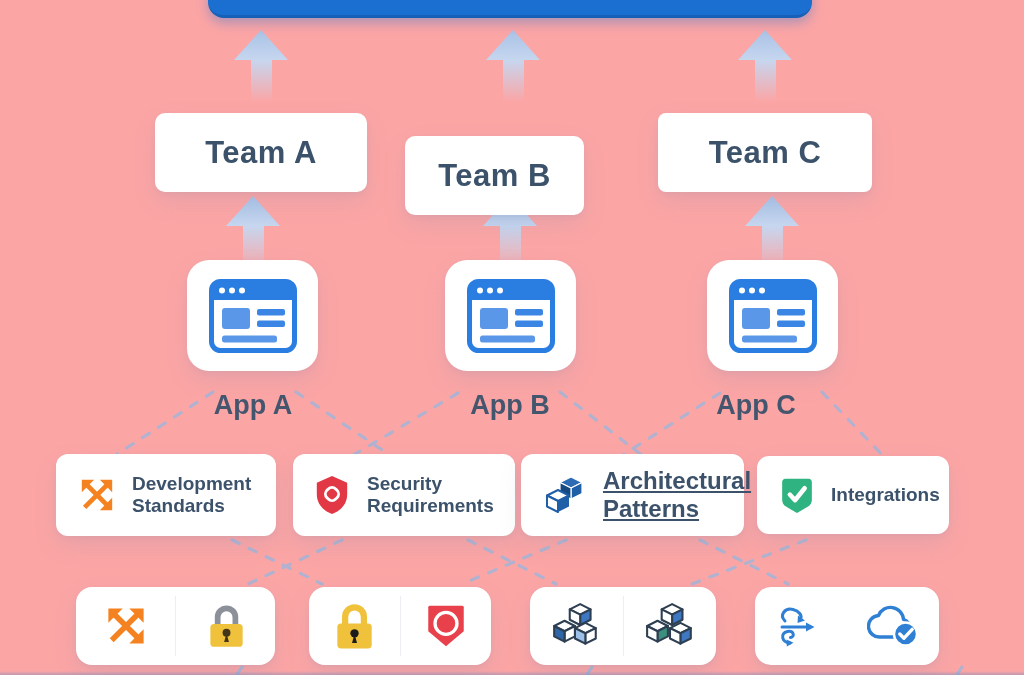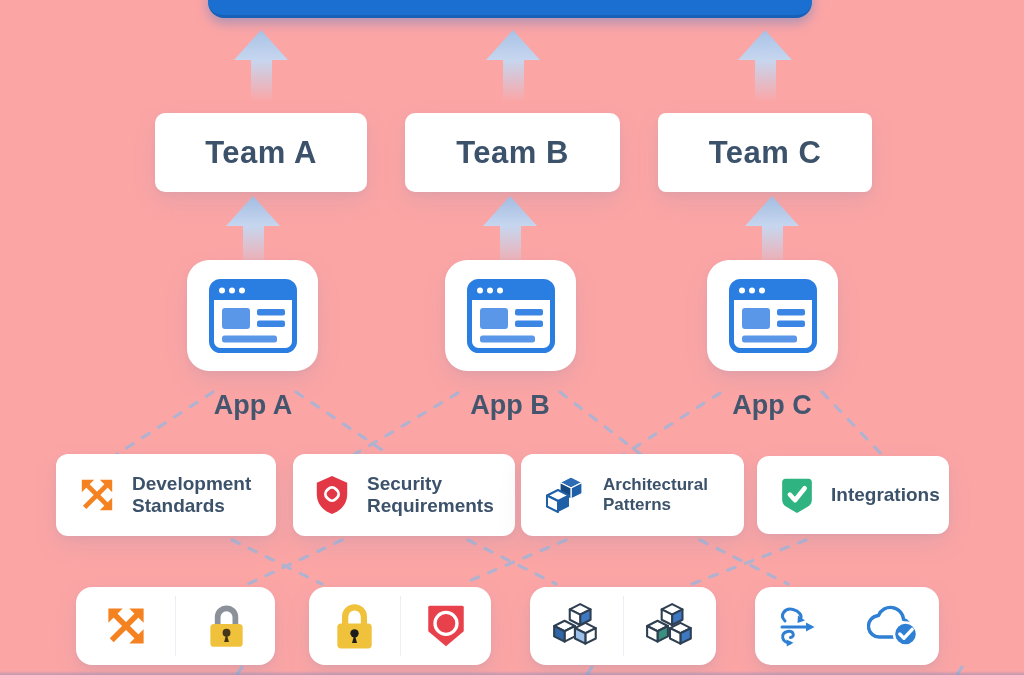--- a/index.html
+++ b/index.html
@@ -185,21 +185,21 @@
       <div class="stem"></div>
     </div>
   <div class="up-arrow row1" style="left:738px;top:30px;">
       <div class="head"></div>
       <div class="stem"></div>
     </div>
 
   <div class="card team-card" style="left:155px;">
     <span>Team A</span>
   </div>
-  <div class="card team-card" style="left:405px;width:215px;">
+  <div class="card team-card" style="left:405px;width:179px;margin-top:23px;">
     <span>Team B</span>
   </div>
   <div class="card team-card" style="left:658px;width:214px;border-radius:8px;">
     <span>Team C</span>
   </div>
 
   <div class="up-arrow row2" style="left:226px;top:196px;">
       <div class="head"></div>
       <div class="stem"></div>
     </div>
@@ -223,39 +223,39 @@
       </svg>
   </div>
   <div class="card app-card" style="left:707px;">
     <svg class="icon" width="88" height="74">
         <use href="#sym-browser"></use>
       </svg>
   </div>
 
   <div class="app-label" style="left:183px;">App A</div>
   <div class="app-label" style="left:440px;">App B</div>
-  <div class="app-label" style="left:702px;">App C</div>
+  <div class="app-label" style="left:686px;">App C</div>
 
   <div class="card std-card" style="left:56px;width:220px;">
     <svg class="icon" width="38" height="38">
         <use href="#sym-crossed-arrows"></use>
       </svg>
     <div class="std-label" style="width:134px;">Development Standards</div>
   </div>
   <div class="card std-card" style="left:293px;width:222px;padding-left:20px;">
     <svg class="icon" width="38" height="42">
         <use href="#sym-shield-ring"></use>
       </svg>
     <div class="std-label" style="width:138px;">Security Requirements</div>
   </div>
   <div class="card std-card" style="left:521px;width:223px;">
     <svg class="icon" width="44" height="40">
         <use href="#sym-cubes-duo"></use>
       </svg>
-    <div class="std-label" style="width:134px;font-size:17px;">Architectural Patterns</div>
+    <div class="std-label" style="width:134px;font-size:24px;text-decoration:underline;">Architectural Patterns</div>
   </div>
   <div class="card std-card" style="left:757px;top:456px;width:192px;height:78px;">
     <svg class="icon" width="36" height="38">
         <use href="#sym-shield-check"></use>
       </svg>
     <div class="std-label">Integrations</div>
   </div>
 
   <div class="card pair-card" style="left:76px;width:199px;">
     <div class="pair-half">

